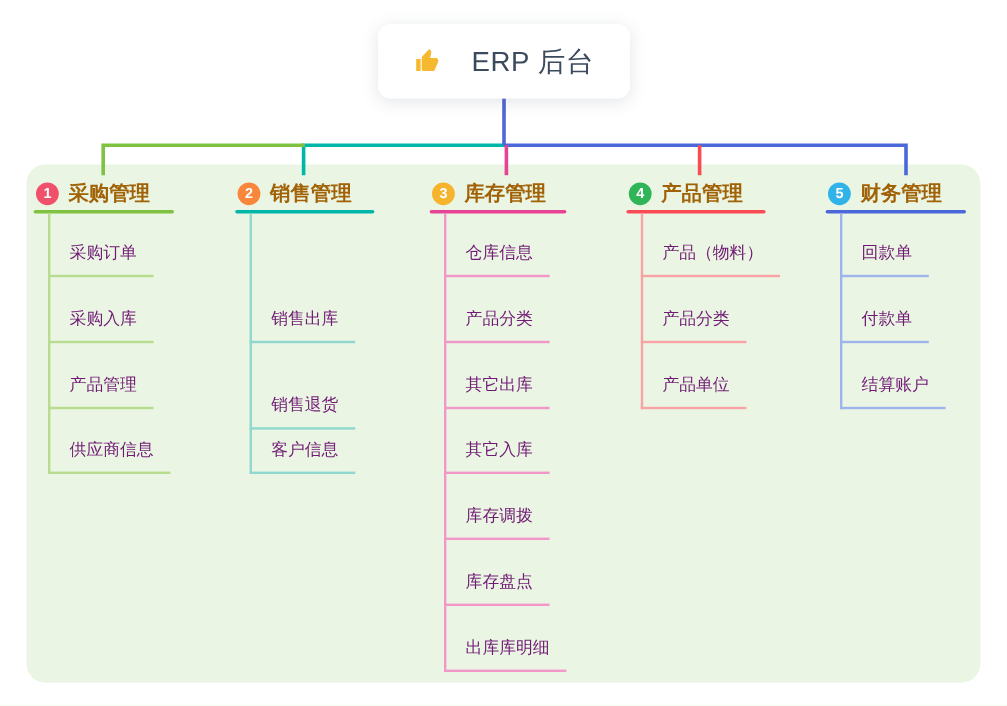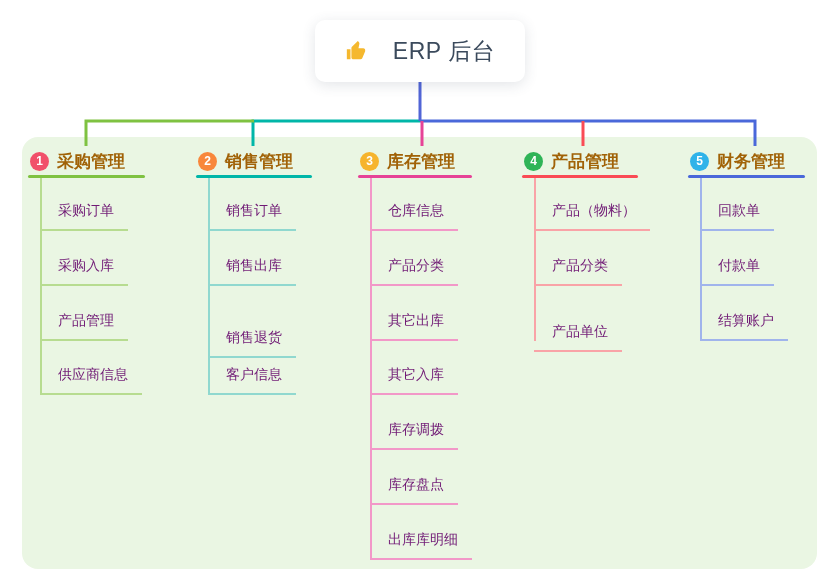--- a/index.html
+++ b/index.html
@@ -87,21 +87,20 @@
   <div class="child" style="top:216px">供应商信息</div>
 </div>
 
 <div class="branch b2" style="--badge: #f8873b; --main: #00b6a8; --light: #90d8cf;">
   <div class="branch-header">
     <span class="badge">2</span>
     <span class="branch-label">销售管理</span>
   </div>
   <div class="branch-underline"></div>
   <div class="vline"></div>
-  <div class="child" style="top:52px">销售订单</div>
   <div class="child" style="top:107px">销售出库</div>
   <div class="child" style="top:179px">销售退货</div>
   <div class="child" style="top:216px">客户信息</div>
 </div>
 
 <div class="branch b3" style="--badge: #f6b42d; --main: #e64397; --light: #f298c8;">
   <div class="branch-header">
     <span class="badge">3</span>
     <span class="branch-label">库存管理</span>
   </div>
@@ -118,21 +117,21 @@
 
 <div class="branch b4" style="--badge: #2fb457; --main: #fa4b55; --light: #f9a3a7;">
   <div class="branch-header">
     <span class="badge">4</span>
     <span class="branch-label">产品管理</span>
   </div>
   <div class="branch-underline"></div>
   <div class="vline"></div>
   <div class="child" style="top:52px">产品（物料）</div>
   <div class="child" style="top:107px">产品分类</div>
-  <div class="child" style="top:173px">产品单位</div>
+  <div class="child" style="top:162px">产品单位</div>
 </div>
 
 <div class="branch b5" style="--badge: #2fb3e9; --main: #4a68da; --light: #a0b4ec;">
   <div class="branch-header">
     <span class="badge">5</span>
     <span class="branch-label">财务管理</span>
   </div>
   <div class="branch-underline"></div>
   <div class="vline"></div>
   <div class="child" style="top:52px">回款单</div>

